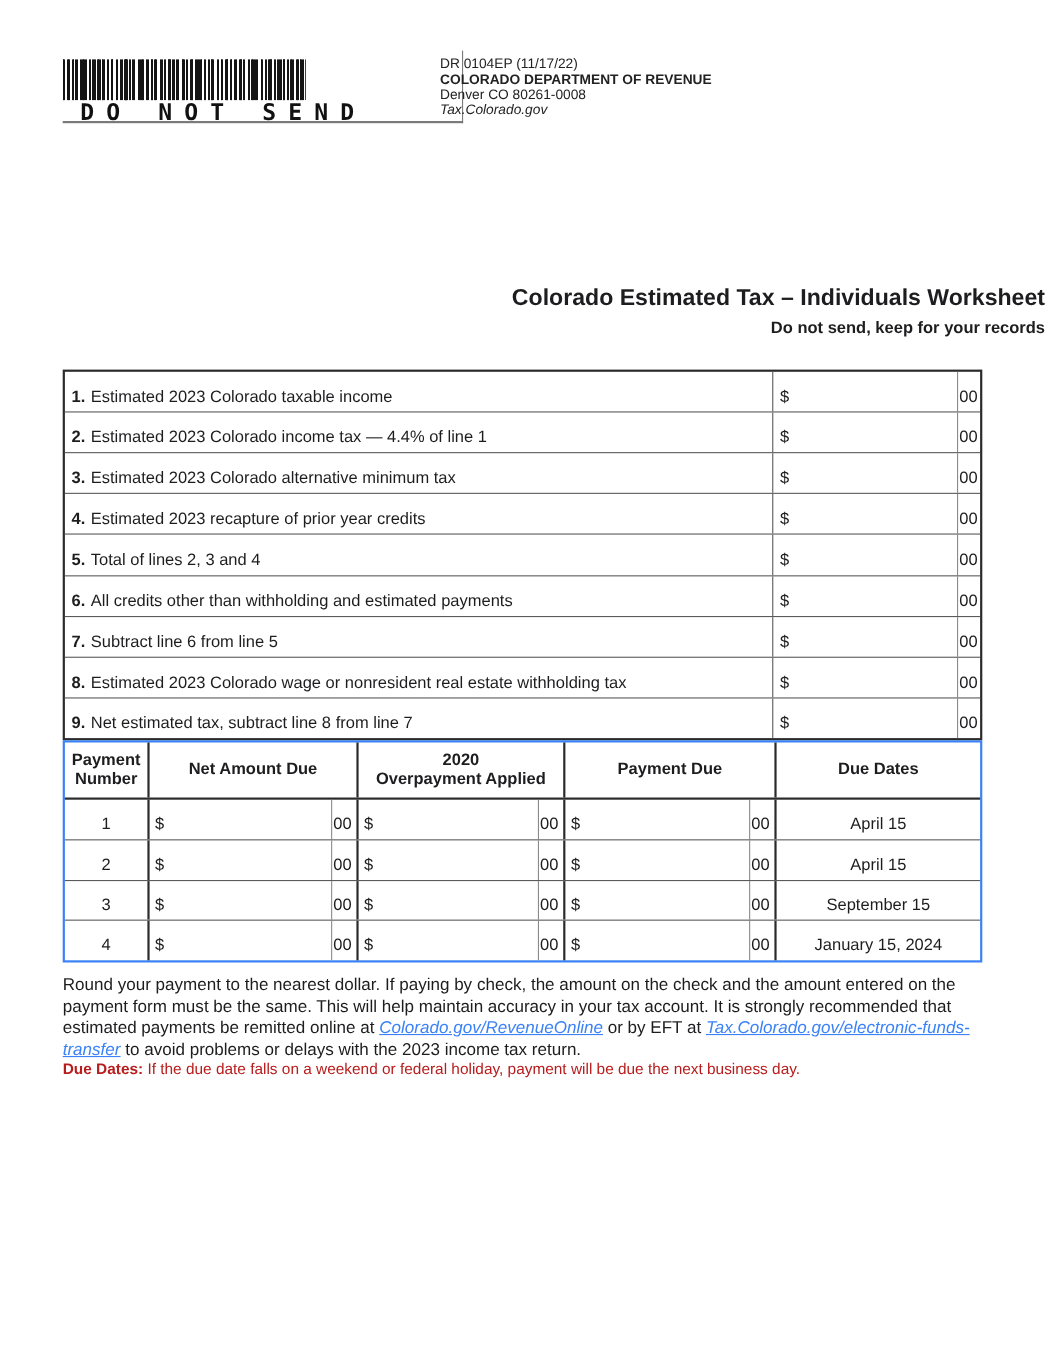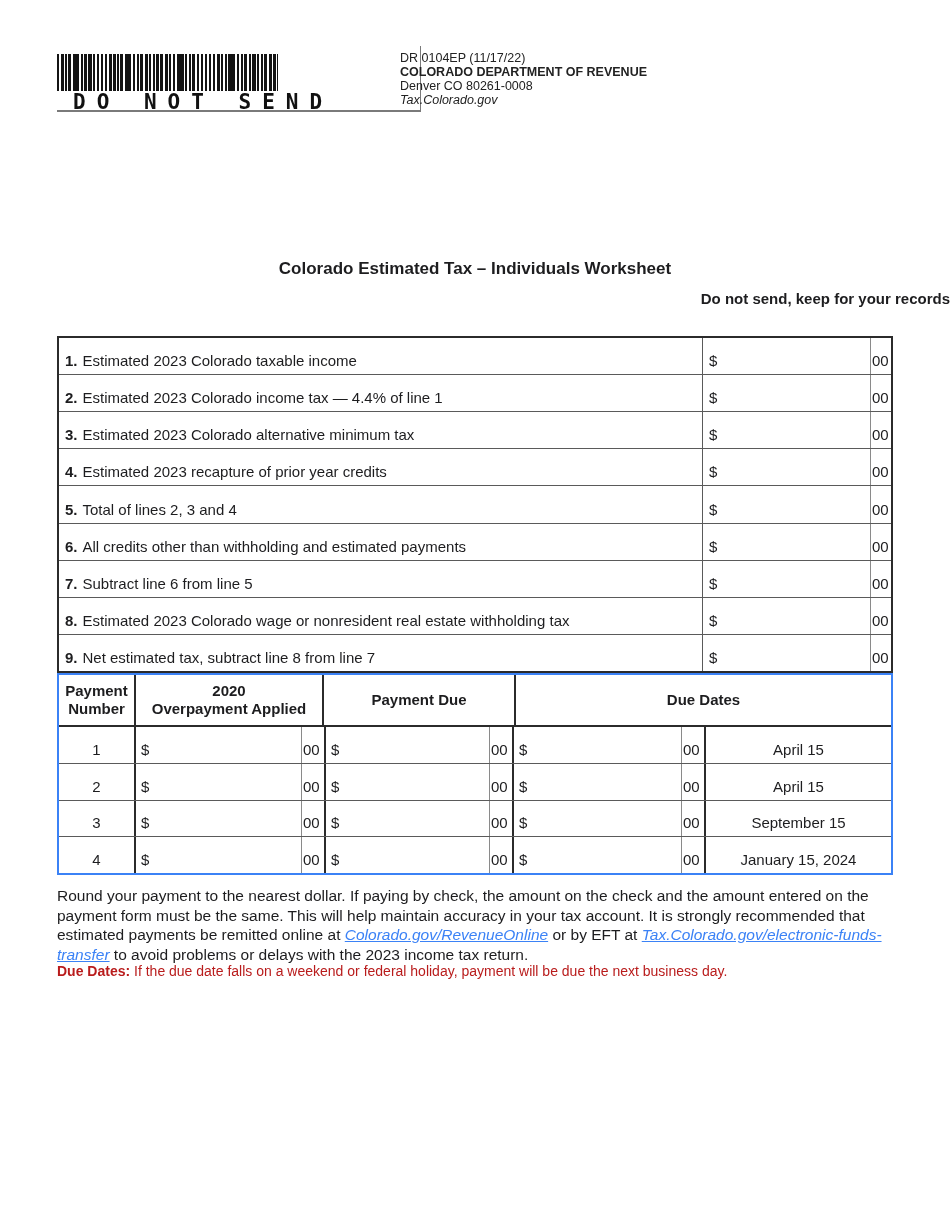--- a/index.html
+++ b/index.html
@@ -16,22 +16,22 @@
         repeating-linear-gradient(90deg, #141414 0 1px, transparent 1px 9px),
         repeating-linear-gradient(90deg, transparent 0 5px, #141414 5px 7px, transparent 7px 13px),
         repeating-linear-gradient(90deg, transparent 0 11px, #141414 11px 12px, transparent 12px 23px); }
   .barcode-label { position:absolute; left:16px; top:44px; font-family:"DejaVu Sans Mono", monospace;
       font-weight:bold; font-size:21px; letter-spacing:11px; color:#111; white-space:nowrap; }
   .agency-block { position:absolute; left:400px; top:51px; font-size:12.5px; line-height:14px; color:#222; }
   .agency-block .bold { font-weight:bold; }
   .agency-block .italic { font-style:italic; }
 
   
-  .doc-title { position:absolute; left:0; top:259px; width:100%; text-align:center;
-      font-size:17px; font-weight:bold; color:#1d1d1f; }
+  .doc-title { position:absolute; left:0; top:259px; width:100%; text-align:right;
+      font-size:21px; font-weight:bold; color:#1d1d1f; }
   .doc-subtitle { position:absolute; left:0; top:290px; width:100%; text-align:right;
       font-size:15px; font-weight:bold; color:#1d1d1f; }
 
   
   .ws-table { position:absolute; left:57px; top:336px; width:836px; height:337px;
       border:2px solid #2b2b2b; display:flex; flex-direction:column; }
   .ws-row { flex:1; display:flex; }
   .ws-row + .ws-row { border-top:1px solid #5a5a5a; }
   .ws-label { flex:1; display:flex; align-items:flex-end; padding:0 4px 5px 6px;
       font-size:15px; white-space:nowrap; overflow:hidden; }
@@ -191,20 +191,21 @@
         </div>
       <div class="ws-cents">00</div>
     </div>
 
   </div>
 
   <div class="pay-table">
 
     <div class="pay-header">
       <div class="ph-cell col-a">Payment Number</div>
+      <div class="ph-cell col-b vsep">Net Amount Due</div>
       <div class="ph-cell col-c vsep">
         <span>2020</span>
         <span>Overpayment Applied</span>
       </div>
       <div class="ph-cell col-d vsep">Payment Due</div>
       <div class="ph-cell col-e vsep">Due Dates</div>
     </div>
 
     <div class="pay-row">
       <div class="pr-num">1</div>

